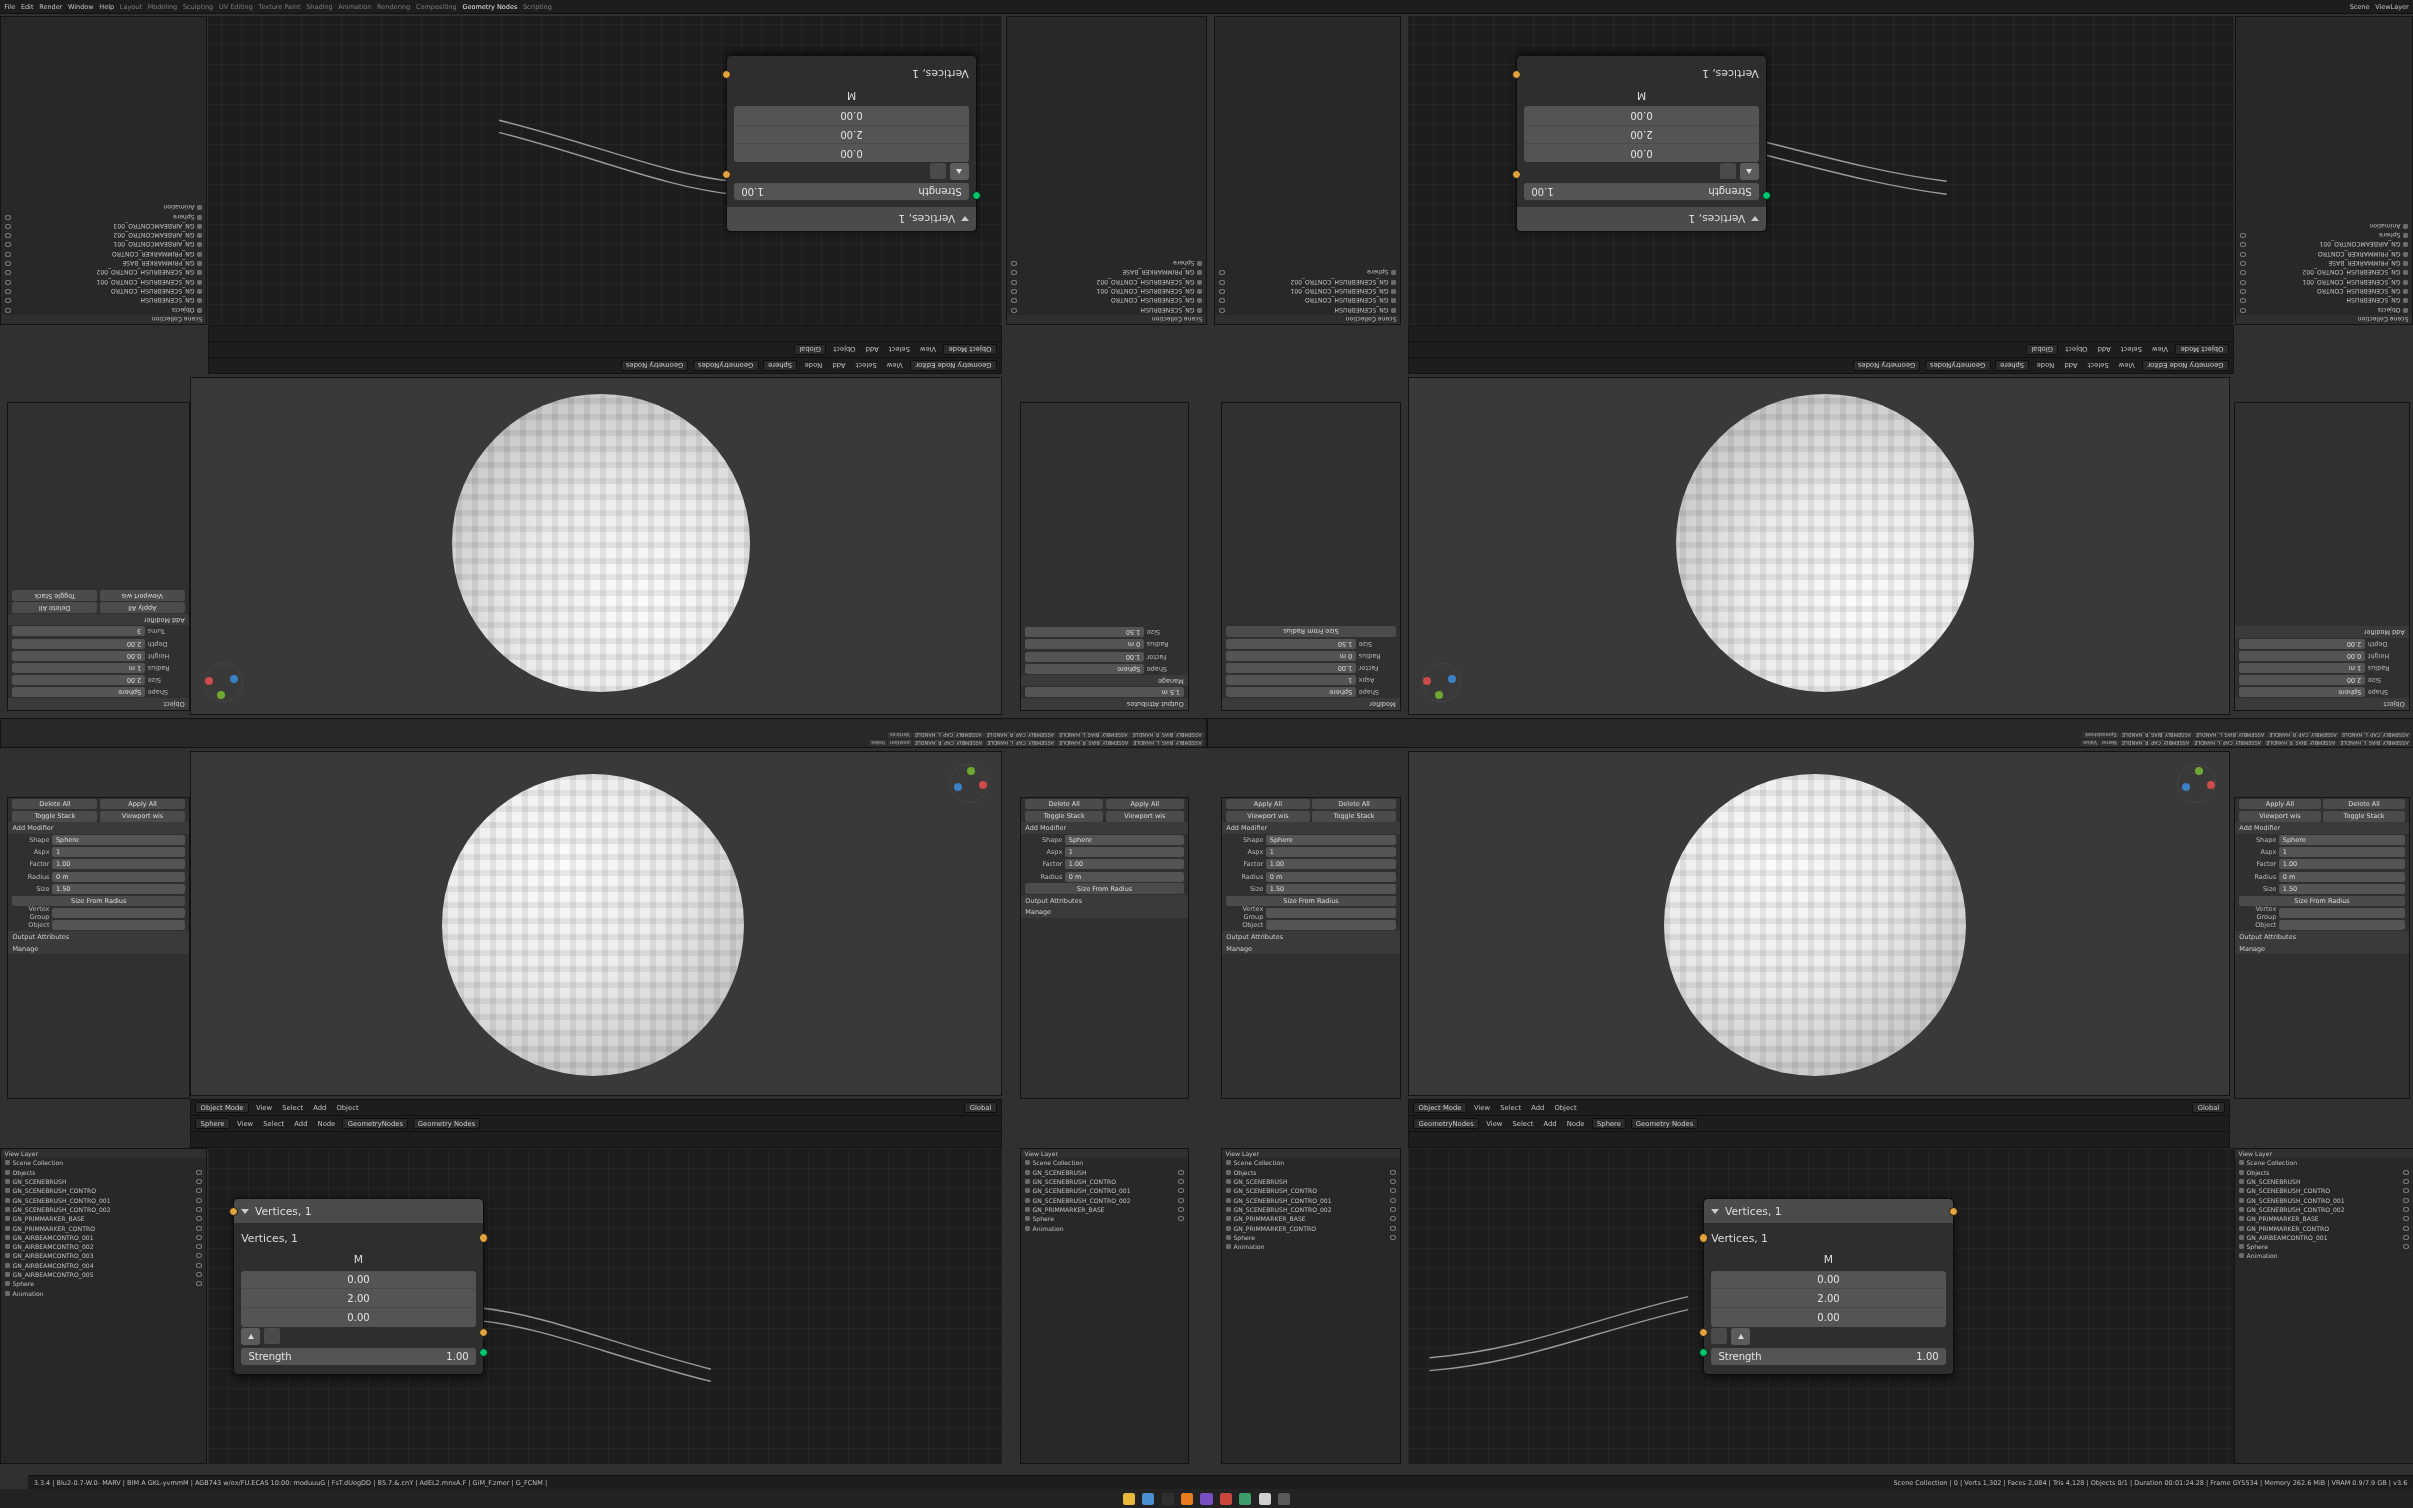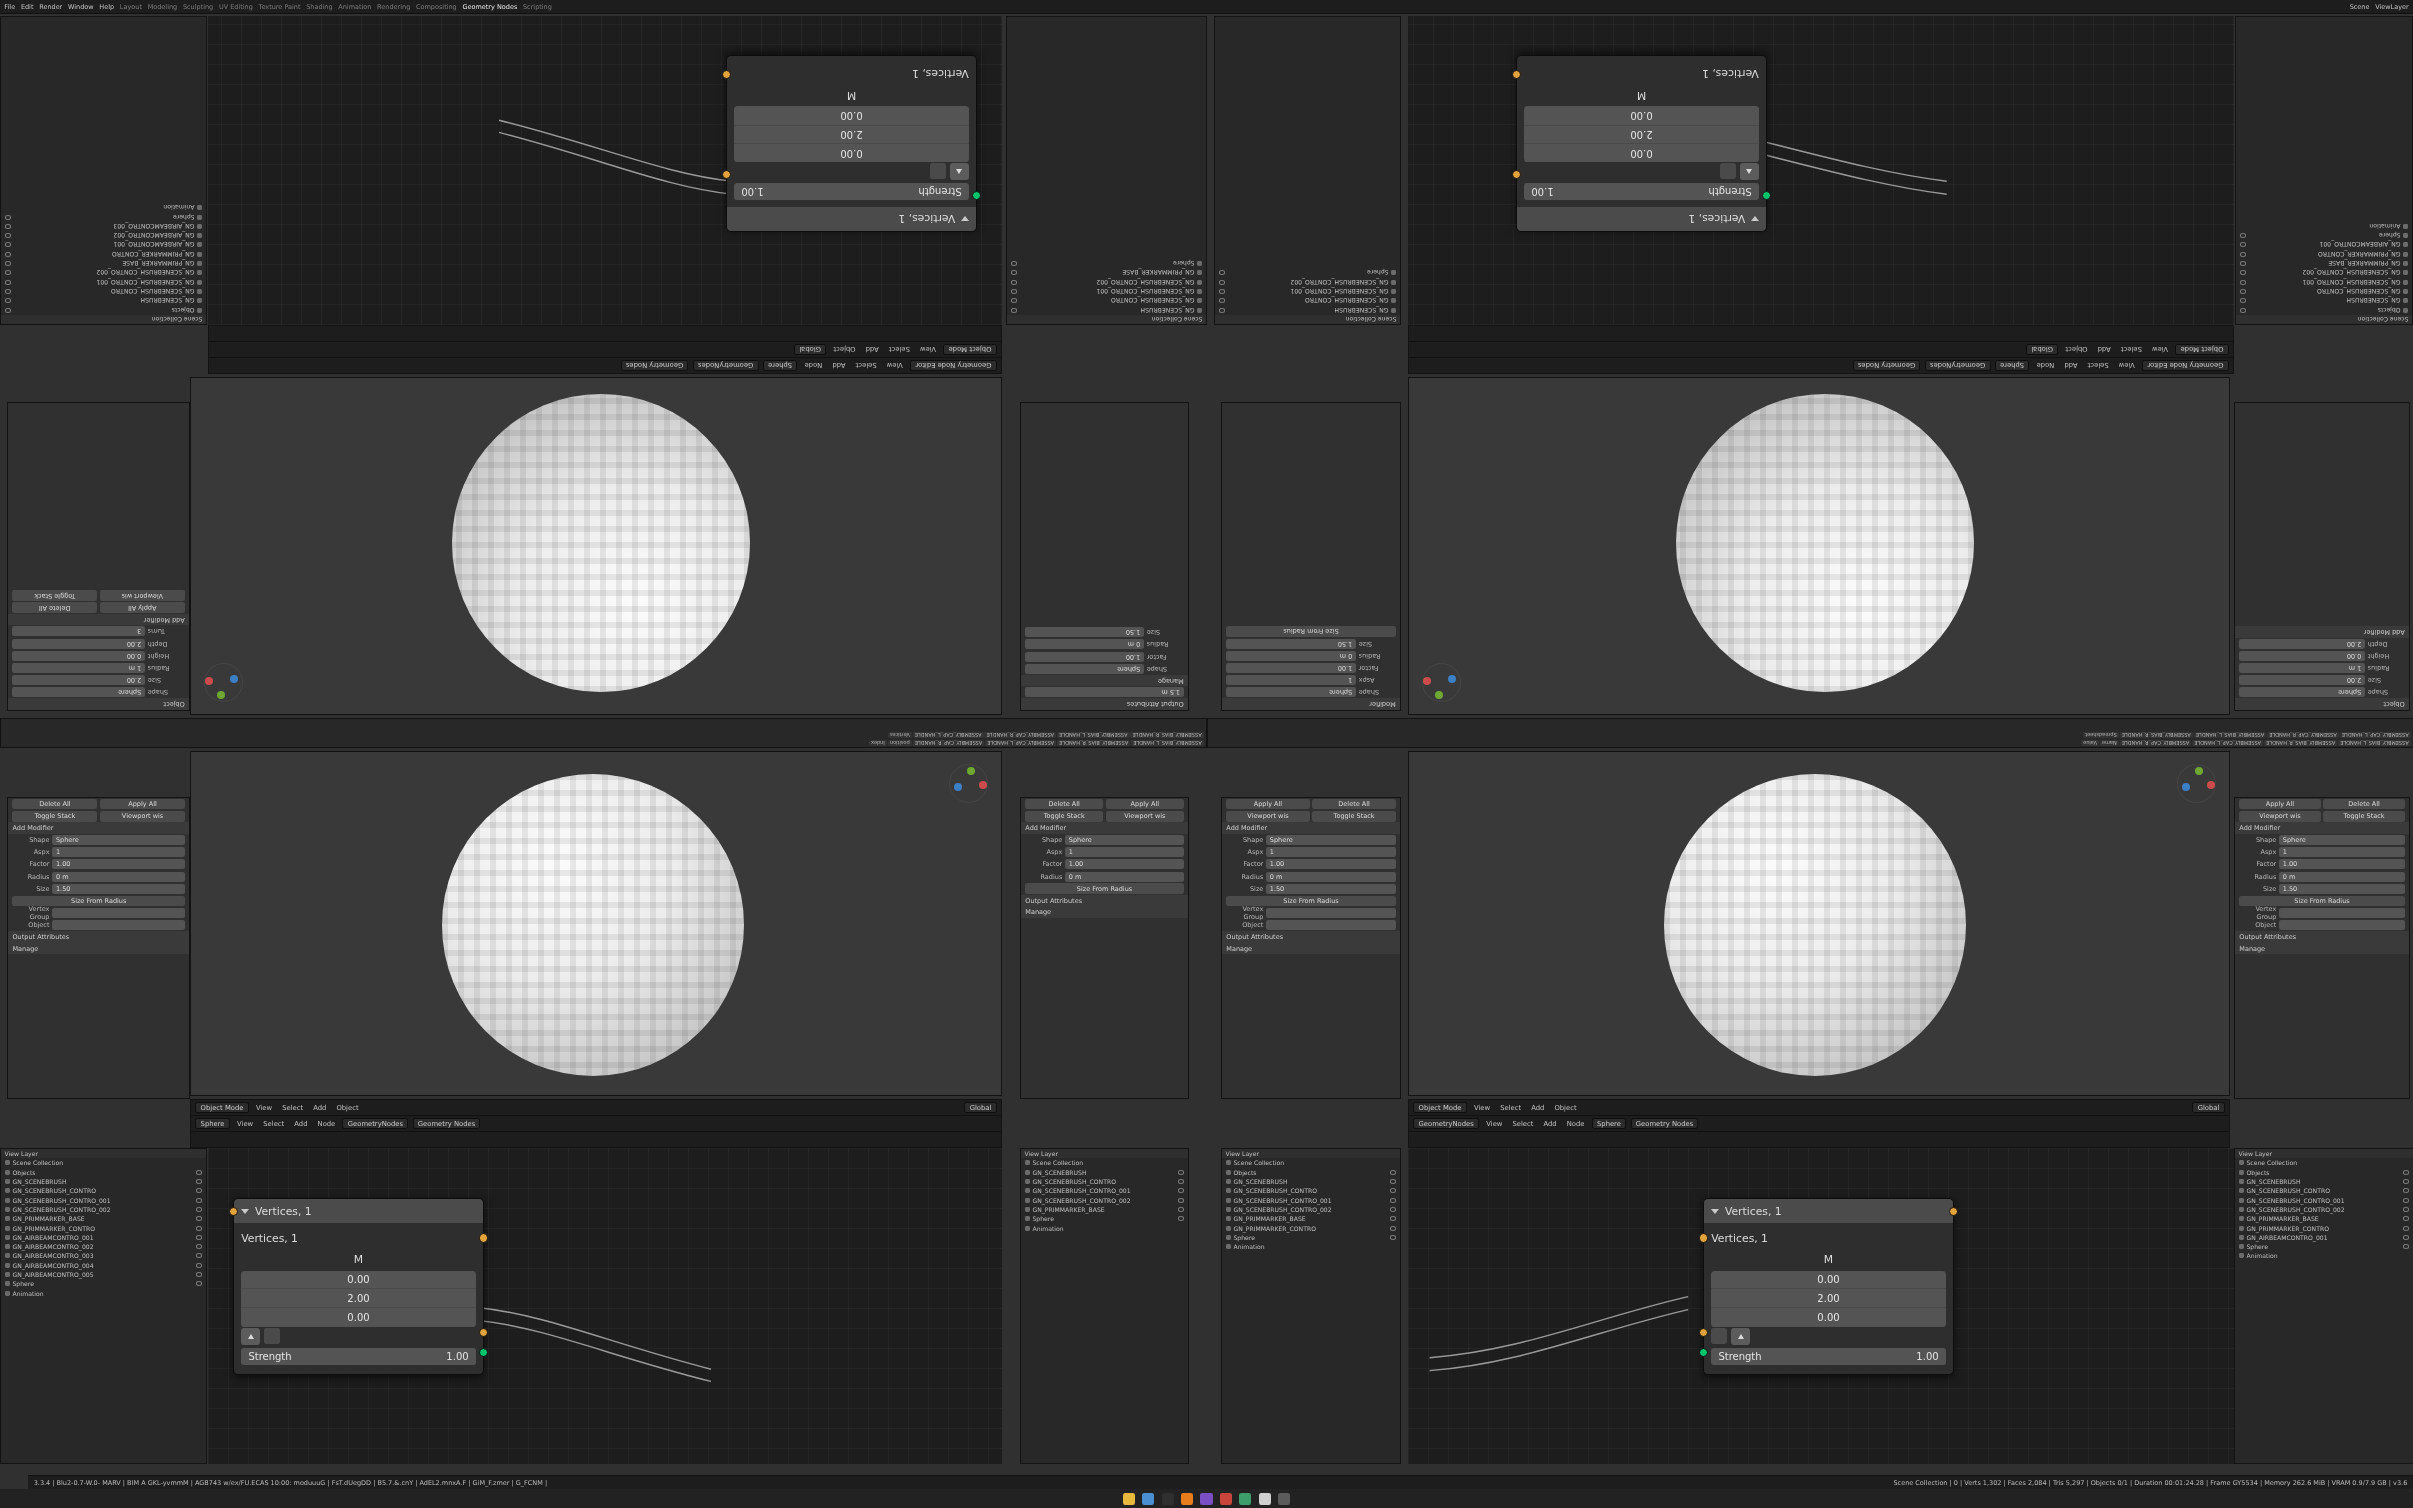--- a/index.html
+++ b/index.html
@@ -1398,21 +1398,21 @@
         <span class="oeye"></span>
       </div>
     <div class="orow">
         <span class="odot"></span>
         <span>Animation</span>
       </div>
   </div>
 
   <div class="statusbar" style="bottom:18.7px;">
     <span>3.3.4 | Blu2-0.7-W.0- MARV | BIM A GKL-yvmmM | AGB743 w/ex/FU.ECAS 10:00: moduuuG | FsT.dUegDD | B5.7.&amp;.cnY | AdEL2.mnxA.F | GiM_F.zmer | G_FCNM |</span>
-    <span>Scene Collection | 0 | Verts 1,302 | Faces 2,084 | Tris 5,297 | Objects 0/1 | Duration 00:01:24.28 | Frame GY5534 | Memory 262.6 MiB | VRAM 0.9/7.9 GB | v3.6</span>
+    <span>Scene Collection | 0 | Verts 1,302 | Faces 2,084 | Tris 4,128 | Objects 0/1 | Duration 00:01:24.28 | Frame GY5534 | Memory 262.6 MiB | VRAM 0.9/7.9 GB | v3.6</span>
   </div>
 
   <div class="taskbar">
     <span class="tbicon" style="background:#e8b93c"></span>
     <span class="tbicon" style="background:#4a8fd1"></span>
     <span class="tbicon" style="background:#2f2f2f"></span>
     <span class="tbicon" style="background:#e87d1e"></span>
     <span class="tbicon" style="background:#7a4fc4"></span>
     <span class="tbicon" style="background:#c9463c"></span>
     <span class="tbicon" style="background:#3e9e6b"></span>

